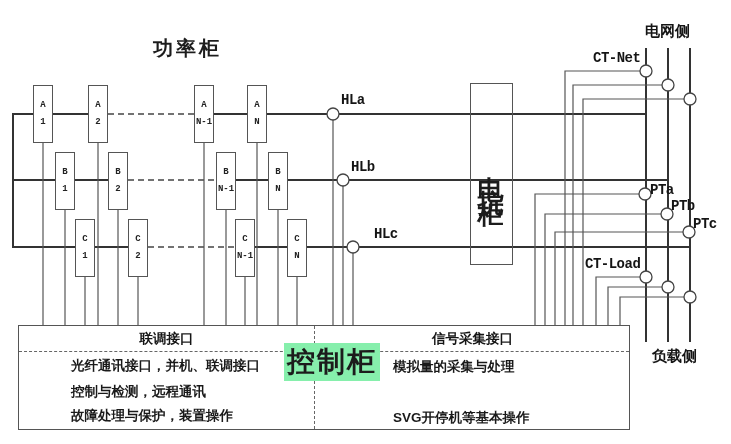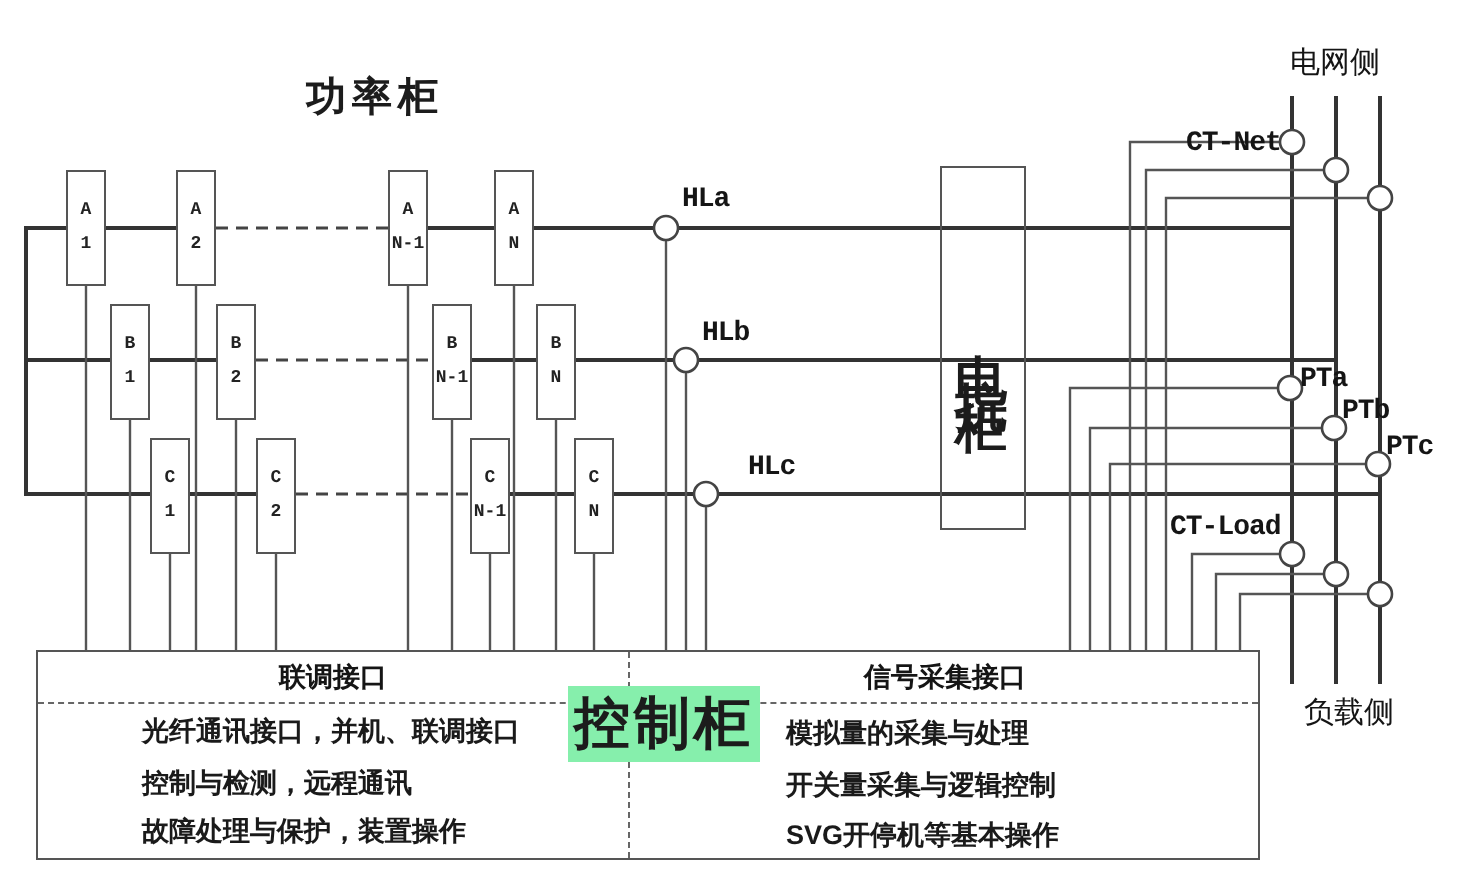--- a/index.html
+++ b/index.html
@@ -1,21 +1,21 @@
 <!DOCTYPE html>
 <html><head>
 <meta charset="utf-8">
 <style>
   html,body{margin:0;padding:0;background:#fff;}
   .stage{position:relative;width:731px;height:444px;background:#fff;overflow:hidden;
          font-family:"Liberation Sans","DejaVu Sans",sans-serif;color:#111;}
   .stage svg{position:absolute;left:0;top:0;}
   .abs{position:absolute;white-space:nowrap;}
   .big-title{font-size:20px;font-weight:600;letter-spacing:3px;color:#1c1c1c;}
-  .cjk-label{font-size:15px;font-weight:400;color:#151515;}
+  .cjk-label{font-size:15px;font-weight:700;color:#151515;}
   .en-label{font-family:"Liberation Mono","DejaVu Sans Mono",monospace;
             font-size:14px;font-weight:600;letter-spacing:-0.5px;color:#151515;}
   .module{position:absolute;width:20px;height:58px;background:#fff;border:1px solid #555;
           box-sizing:border-box;display:flex;flex-direction:column;justify-content:center;
           align-items:center;gap:8px;font-family:"Liberation Mono","DejaVu Sans Mono",monospace;
           font-size:9px;font-weight:700;color:#222;}
   .module span{line-height:1;}
   .reactor{position:absolute;left:470px;top:83px;width:43px;height:182px;border:1.5px solid #555;
            box-sizing:border-box;display:flex;align-items:center;justify-content:center;}
   .reactor-text{writing-mode:vertical-lr;text-orientation:upright;font-size:26px;font-weight:600;
@@ -166,34 +166,33 @@
 
   <div class="abs en-label" style="left:341px;top:92px;">HLa</div>
   <div class="abs en-label" style="left:351px;top:159px;">HLb</div>
   <div class="abs en-label" style="left:358px;top:226px;margin-left:16px;">HLc</div>
 
   <div class="reactor">
     <div class="reactor-text">电抗柜</div>
   </div>
 
   <div class="abs cjk-label" style="left:645px;top:22px;">电网侧</div>
-  <div class="abs en-label" style="left:593px;top:64px;">CT-Net</div>
+  <div class="abs en-label" style="left:593px;top:50px;">CT-Net</div>
   <div class="abs en-label" style="left:650px;top:182px;">PTa</div>
   <div class="abs en-label" style="left:671px;top:198px;">PTb</div>
   <div class="abs en-label" style="left:693px;top:216px;">PTc</div>
   <div class="abs en-label" style="left:585px;top:256px;">CT-Load</div>
   <div class="abs cjk-label" style="left:652px;top:347px;">负载侧</div>
 
   <div class="control-box">
     <div class="ctrl-vdiv"></div>
     <div class="ctrl-hdiv"></div>
     <div class="ctrl-title">控制柜</div>
     <div class="ctrl-header" style="left:0;width:295px;">联调接口</div>
     <div class="ctrl-header" style="left:297px;width:313px;">信号采集接口</div>
     <div class="ctrl-line" style="left:52px;top:31px;">光纤通讯接口，并机、联调接口</div>
     <div class="ctrl-line" style="left:52px;top:57px;">控制与检测，远程通讯</div>
     <div class="ctrl-line" style="left:52px;top:81px;">故障处理与保护，装置操作</div>
     <div class="ctrl-line" style="left:374px;top:32px;">模拟量的采集与处理</div>
-    <div class="ctrl-line" style="left:374px;top:58px;">开关量采集与逻辑控制</div>
     <div class="ctrl-line" style="left:374px;top:83px;">SVG开停机等基本操作</div>
   </div>
 
 </div>
 
 </body></html>

